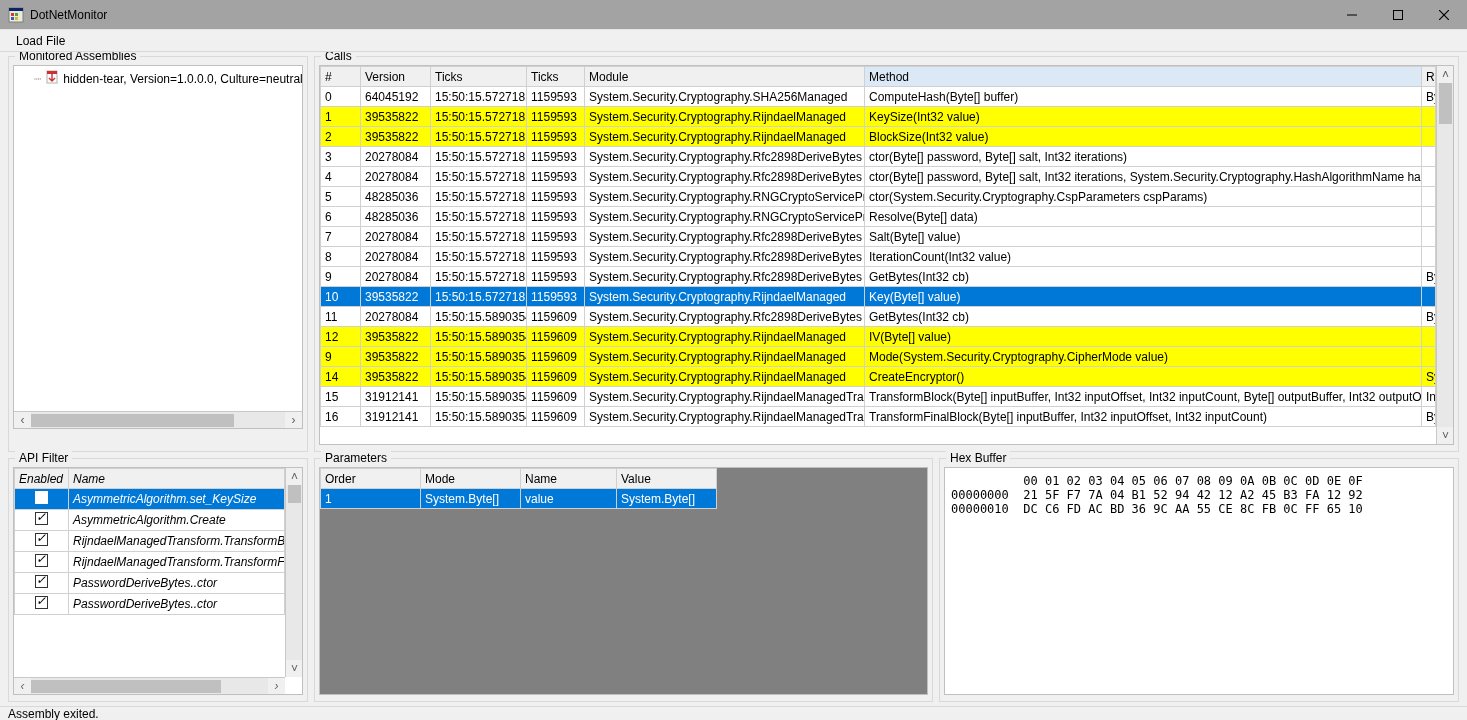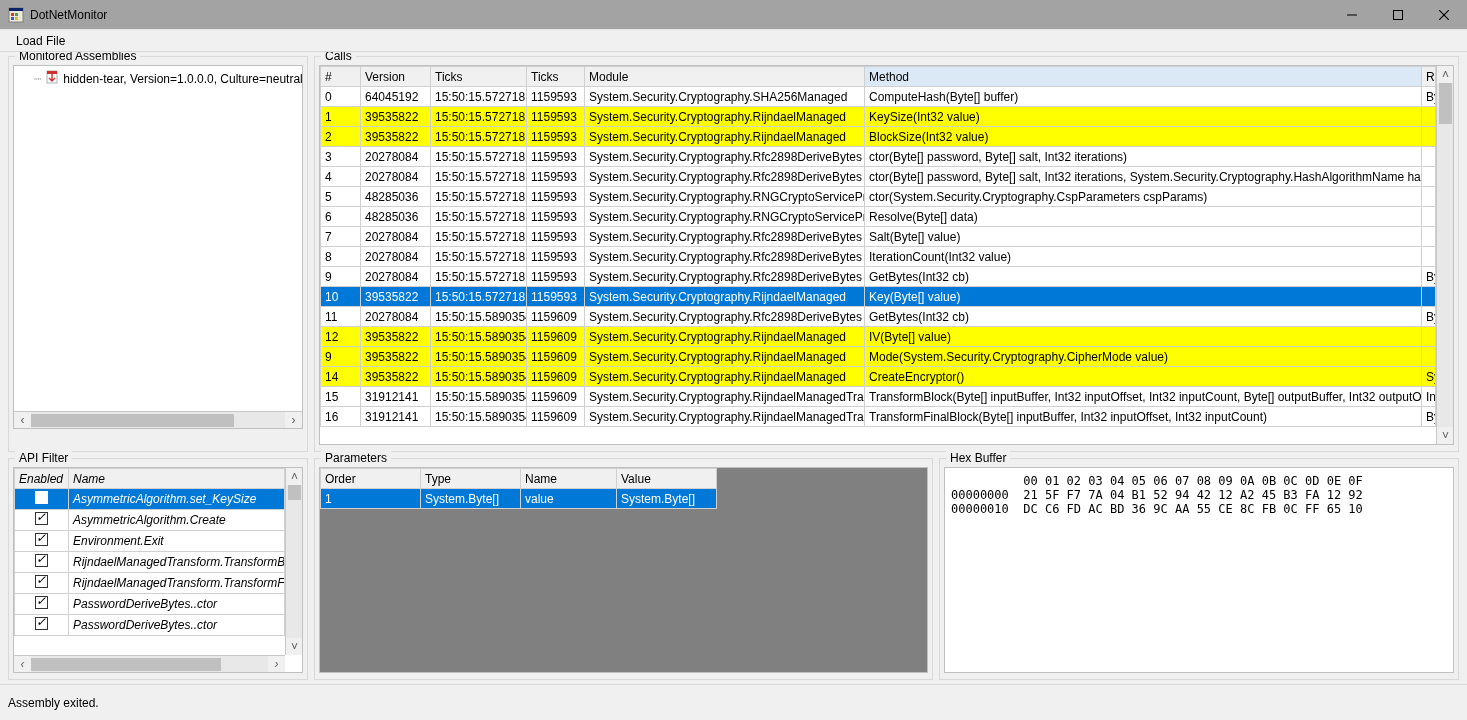--- a/index.html
+++ b/index.html
@@ -212,21 +212,21 @@
     background: #fff;
     border: 1px solid #c0c0c0;
     height: calc(100% - 2px);
     padding: 6px;
     font-family: Consolas, monospace;
     font-size: 12px;
     white-space: pre;
     overflow: hidden;
   }
   .statusbar {
-    height: 36px;
+    height: 14px;
     border-top: 1px solid #d9d9d9;
     display: flex;
     align-items: center;
     padding-left: 8px;
     background: #f0f0f0;
   }
   .params .grid-wrap { background: #808080; }
   .params table.grid { background: #0f766e; width: 328px; }
   .params table.grid th { background: #f0f0f0; }
   .chk-box {
@@ -528,24 +528,20 @@
                 <tr class="sel">
                   <td class="chk"><span class="chk-box checked"></span></td>
                   <td>AsymmetricAlgorithm.set_KeySize</td>
                 </tr>
                 <tr>
                   <td class="chk"><span class="chk-box checked"></span></td>
                   <td>AsymmetricAlgorithm.Create</td>
                 </tr>
                 <tr>
                   <td class="chk"><span class="chk-box checked"></span></td>
-                  <td>Environment.Exit</td>
-                </tr>
-                <tr>
-                  <td class="chk"><span class="chk-box checked"></span></td>
                   <td>RijndaelManagedTransform.TransformBlock</td>
                 </tr>
                 <tr>
                   <td class="chk"><span class="chk-box checked"></span></td>
                   <td>RijndaelManagedTransform.TransformFinalBl</td>
                 </tr>
                 <tr>
                   <td class="chk"><span class="chk-box checked"></span></td>
                   <td>PasswordDeriveBytes..ctor</td>
                 </tr>
@@ -578,21 +574,21 @@
           <table class="grid">
             <colgroup>
                 <col style="width:100px">
                 <col style="width:100px">
                 <col style="width:96px">
                 <col style="width:100px">
               </colgroup>
             <thead>
               <tr>
                 <th class="sorted">Order</th>
-                <th>Type</th>
+                <th>Mode</th>
                 <th>Name</th>
                 <th>Value</th>
               </tr>
             </thead>
             <tbody>
               <tr class="hl-blue">
                 <td>1</td>
                 <td>System.Byte[]</td>
                 <td>value</td>
                 <td>System.Byte[]</td>

